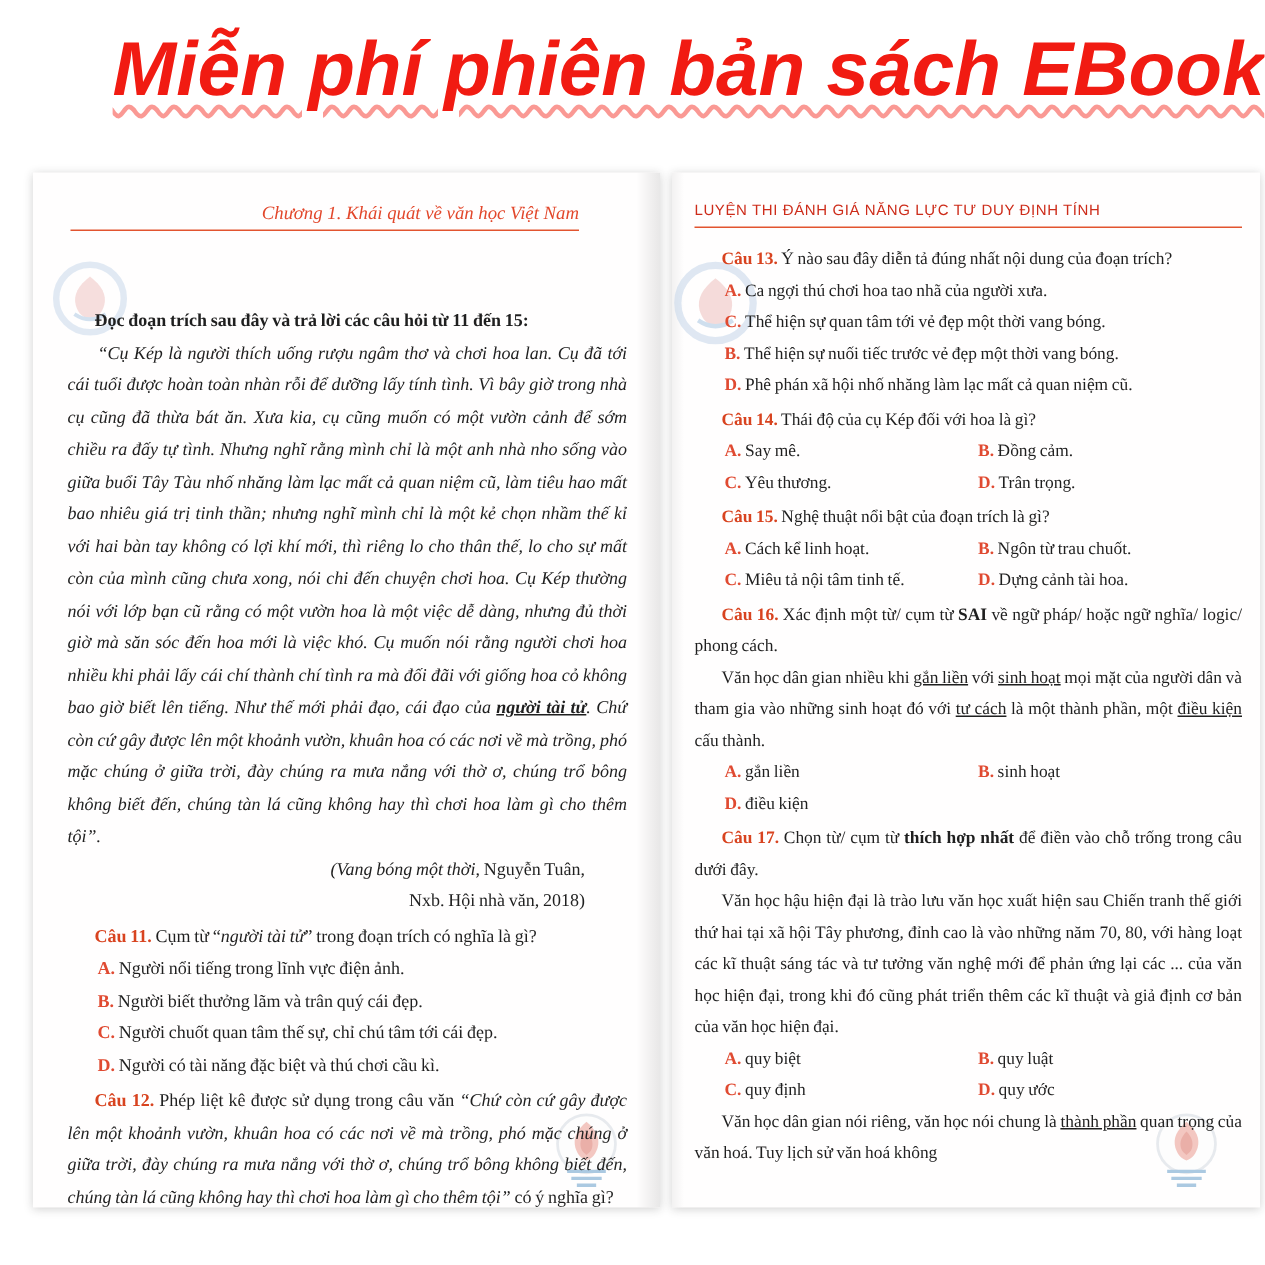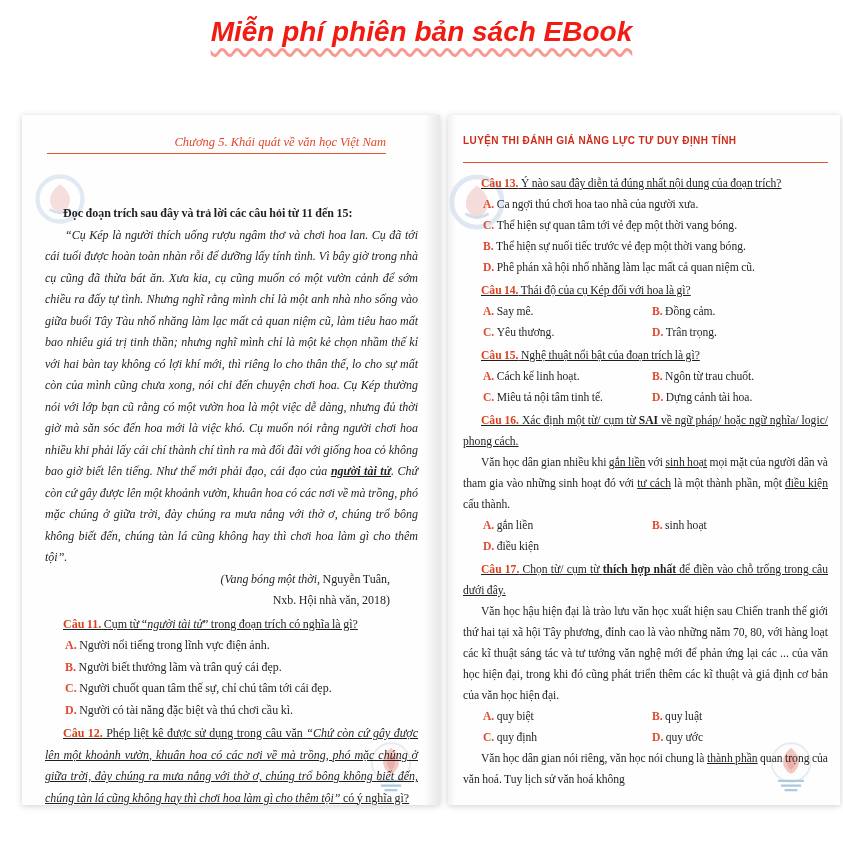--- a/index.html
+++ b/index.html
@@ -2,50 +2,50 @@
 <html style="--banner-red: #f11b12; --hdr-left-red: #e2472b; --hdr-right-red: #cd2c1a; --rule-orange: #e2542f; --label-red: #d8431f; --opt-red: #e04a31;"><head>
 <meta charset="utf-8">
 <style>
   html,body{margin:0;padding:0;background:#ffffff;width:843px;height:843px;overflow:hidden;
     font-family:"Liberation Serif",serif;}
   :root{
     --banner-red:#f11b12; --hdr-left-red:#e2472b; --hdr-right-red:#cd2c1a;
     --rule-orange:#e2542f; --label-red:#d8431f; --opt-red:#e04a31; --ink:#1f1f1f;
   }
   .banner{
-    margin:16px 0 0; text-align:center; color:var(--banner-red);
+    margin:16px 0 0; text-align:right; color:var(--banner-red);
     font-family:"Liberation Sans",sans-serif; font-weight:bold; font-style:italic;
-    font-size:28px; letter-spacing:0;
+    font-size:51px; letter-spacing:0;
     text-decoration:underline; text-decoration-style:wavy;
     text-decoration-color:rgba(245,70,60,.55); text-decoration-thickness:2.5px;
     text-underline-offset:7px;
   }
   .book{position:absolute; top:115px; left:22px; width:818px; height:690px; display:flex;}
   .page{background:#fffefe; position:relative; box-shadow:0 1px 6px rgba(40,40,40,.22);
     box-sizing:border-box; overflow:hidden; color:var(--ink);}
   .page-left{width:418px; padding:20px 22px 0 23px;}
   .page-left::after{content:""; position:absolute; top:0; right:0; width:16px; height:100%;
     background:linear-gradient(to right, rgba(0,0,0,0), rgba(0,0,0,.09)); pointer-events:none;}
   .page-right{width:392px; margin-left:8px; padding:20px 12px 0 15px;}
   .page-right::before{content:""; position:absolute; top:0; left:0; width:8px; height:100%;
     background:linear-gradient(to left, rgba(0,0,0,0), rgba(0,0,0,.05)); pointer-events:none;}
   .hdr-left{position:relative; z-index:1; text-align:right; color:var(--hdr-left-red);
     font-style:italic; font-size:12.5px; margin:0 32px 0 2px; padding-bottom:3px;
     border-bottom:1.6px solid var(--rule-orange);}
-  .hdr-right{position:relative; z-index:1; color:var(--hdr-right-red); font-weight:bold;
+  .hdr-right{position:relative; z-index:1; color:var(--hdr-right-red); font-weight:normal;
     font-family:"Liberation Sans",sans-serif; font-size:10px; letter-spacing:.4px;
-    padding-bottom:16px; border-bottom:1.6px solid var(--rule-orange);}
+    padding-bottom:5px; border-bottom:1.6px solid var(--rule-orange);}
   .content{position:relative; z-index:1; margin-top:8px; word-spacing:-.5px;}
   .page-left .content{font-size:12px; line-height:21.5px;}
   .page-right .content{font-size:11.6px; line-height:21px;}
   .blk{margin:0;}
   .blk.intro{font-weight:bold; text-indent:18px; padding-top:2px;margin-top:47px;}
   .blk.passage{text-align:justify; text-indent:20px;}
   .blk.passage-n{text-align:justify; text-indent:18px;}
-  .blk.q{text-align:justify; text-indent:18px; padding-top:2px;text-decoration:underline;}
+  .blk.q{text-align:justify; text-indent:18px; padding-top:2px;}
   .blk.cit{text-align:right; padding-right:28px;}
   .opts{padding-left:20px;}
   .opts.two{display:grid; grid-template-columns:49% 51%; padding-left:20px;}
   .opt{white-space:nowrap; overflow:hidden;}
   .opt-letter{color:var(--opt-red); font-weight:bold;}
   .seg-label{color:var(--label-red); font-weight:bold;}
   .seg-p{}
   .seg-i{font-style:italic;}
   .seg-b{font-weight:bold;}
   .seg-u{text-decoration:underline;}
@@ -61,21 +61,21 @@
 <h1 class="banner">Miễn phí phiên bản sách EBook</h1>
 
 <div class="book">
 
   <section class="page page-left">
     <svg class="wm wm-top-left-page" viewBox="0 0 60 60">
       <circle cx="30" cy="30" r="26" fill="none" stroke="#c5d6ea" stroke-width="5"></circle>
       <path d="M30 13 C39 20 43 27 41 35 C39 42 35 45 30 46 C25 45 21 42 19 35 C17 27 21 20 30 13 Z" fill="#eec0bd"></path>
       <path d="M18 42 Q30 50 42 42" fill="none" stroke="#a9c6e2" stroke-width="3"></path>
     </svg>
-    <div class="hdr-left">Chương 5. Khái quát về văn học Việt Nam</div>
+    <div class="hdr-left">Chương 1. Khái quát về văn học Việt Nam</div>
     <div class="content" id="left-content">
         <div class="blk intro"><span class="seg-p">Đọc đoạn trích sau đây và trả lời các câu hỏi từ 11 đến 15:</span></div>
         <div class="blk passage"><span class="seg-i">“Cụ Kép là người thích uống rượu ngâm thơ và chơi hoa lan. Cụ đã tới cái tuổi được hoàn toàn nhàn rỗi để dưỡng lấy tính tình. Vì bây giờ trong nhà cụ cũng đã thừa bát ăn. Xưa kia, cụ cũng muốn có một vườn cảnh để sớm chiều ra đấy tự tình. Nhưng nghĩ rằng mình chỉ là một anh nhà nho sống vào giữa buổi Tây Tàu nhố nhăng làm lạc mất cả quan niệm cũ, làm tiêu hao mất bao nhiêu giá trị tinh thần; nhưng nghĩ mình chỉ là một kẻ chọn nhầm thế kỉ với hai bàn tay không có lợi khí mới, thì riêng lo cho thân thế, lo cho sự mất còn của mình cũng chưa xong, nói chi đến chuyện chơi hoa. Cụ Kép thường nói với lớp bạn cũ rằng có một vườn hoa là một việc dễ dàng, nhưng đủ thời giờ mà săn sóc đến hoa mới là việc khó. Cụ muốn nói rằng người chơi hoa nhiều khi phải lấy cái chí thành chí tình ra mà đối đãi với giống hoa cỏ không bao giờ biết lên tiếng. Như thế mới phải đạo, cái đạo của </span><span class="seg-ibu">người tài tử</span><span class="seg-i">. Chứ còn cứ gây được lên một khoảnh vườn, khuân hoa có các nơi về mà trồng, phó mặc chúng ở giữa trời, đày chúng ra mưa nắng với thờ ơ, chúng trổ bông không biết đến, chúng tàn lá cũng không hay thì chơi hoa làm gì cho thêm tội”.</span></div>
         <div class="blk cit"><span class="seg-i">(Vang bóng một thời</span><span class="seg-p">, Nguyễn Tuân,</span></div>
         <div class="blk cit"><span class="seg-p">Nxb. Hội nhà văn, 2018)</span></div>
         <div class="blk q"><span class="seg-label">Câu 11.</span><span class="seg-p"> Cụm từ “</span><span class="seg-i">người tài tử</span><span class="seg-p">” trong đoạn trích có nghĩa là gì?</span></div>
         <div class="opts">
           <div class="opt"><span class="opt-letter">A. </span><span>Người nổi tiếng trong lĩnh vực điện ảnh.</span></div>
           <div class="opt"><span class="opt-letter">B. </span><span>Người biết thưởng lãm và trân quý cái đẹp.</span></div>
           <div class="opt"><span class="opt-letter">C. </span><span>Người chuốt quan tâm thế sự, chỉ chú tâm tới cái đẹp.</span></div>

